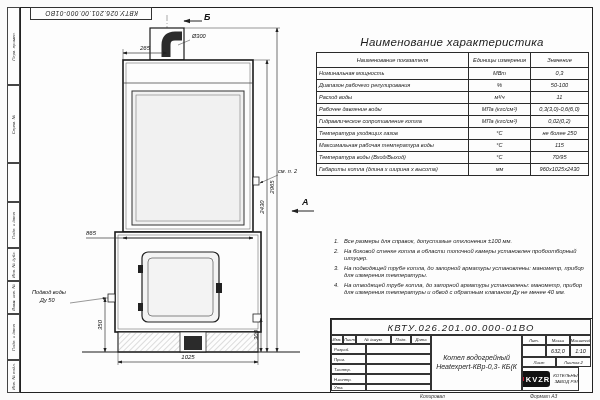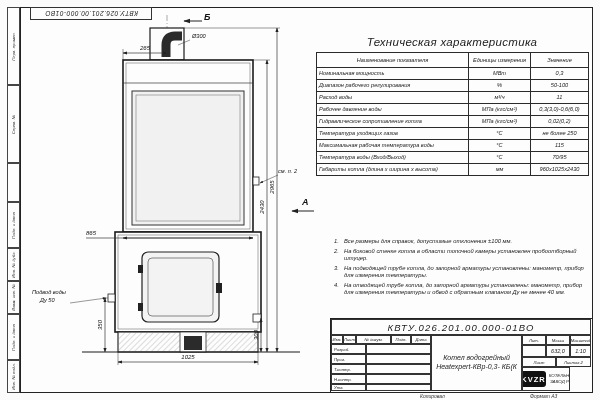--- a/index.html
+++ b/index.html
@@ -168,21 +168,21 @@
       <line x1="258" y1="168" x2="240" y2="176" stroke="#333" stroke-width="0.5" marker-end="url(#ar)"></line>
       <text class="big" x="282" y="198">А</text>
       <line x1="294" y1="204" x2="272" y2="204" stroke="#222" stroke-width="1" marker-end="url(#ar)"></line>
       <text class="lbl" x="12" y="287">Подвод воды</text>
       <text class="lbl" x="20" y="295">Ду 50</text>
       <line x1="50" y1="296" x2="86" y2="291" stroke="#333" stroke-width="0.5" marker-end="url(#ar)"></line>
     </g>
   </svg>
 
   <div class="spec">
-    <div class="spec-title">Техническая характеристика</div>
+    <div class="spec-title">Наименование характеристика</div>
     <table class="spec-t">
       <colgroup>
           <col style="width:152px">
           <col style="width:62px">
           <col style="width:58px">
         </colgroup>
       <tbody>
           <tr>
         <th>Наименование показателя</th>
         <th>Единицы измерения</th>
@@ -289,21 +289,21 @@
     <div class="tb-cell tiny" style="left:239px;top:16px;width:21px;height:10px;">Масштаб</div>
     <div class="tb-cell small" style="left:191px;top:26px;width:24px;height:12px;"></div>
     <div class="tb-cell small" style="left:215px;top:26px;width:24px;height:12px;">632,0</div>
     <div class="tb-cell small" style="left:239px;top:26px;width:21px;height:12px;">1:10</div>
 
     <div class="tb-cell tiny" style="left:191px;top:38px;width:34px;height:10px;">Лист</div>
     <div class="tb-cell tiny" style="left:225px;top:38px;width:35px;height:10px;">
       <span>Листов</span>&nbsp;<span>2</span>
     </div>
 
-    <div class="tb-cell" style="left:191px;top:48px;width:48px;height:24px;align-items:center;">
+    <div class="tb-cell" style="left:191px;top:48px;width:57px;height:24px;align-items:center;">
       <div class="logo" style="width:30px;height:16px;margin-right:3px;">
           <span class="dot"></span>
           <span>KVZR</span>
         </div>
       <div class="company">
         <div>КОТЕЛЬНЫЙ</div>
         <div>ЗАВОД РЭП</div>
       </div>
     </div>
   </div>

